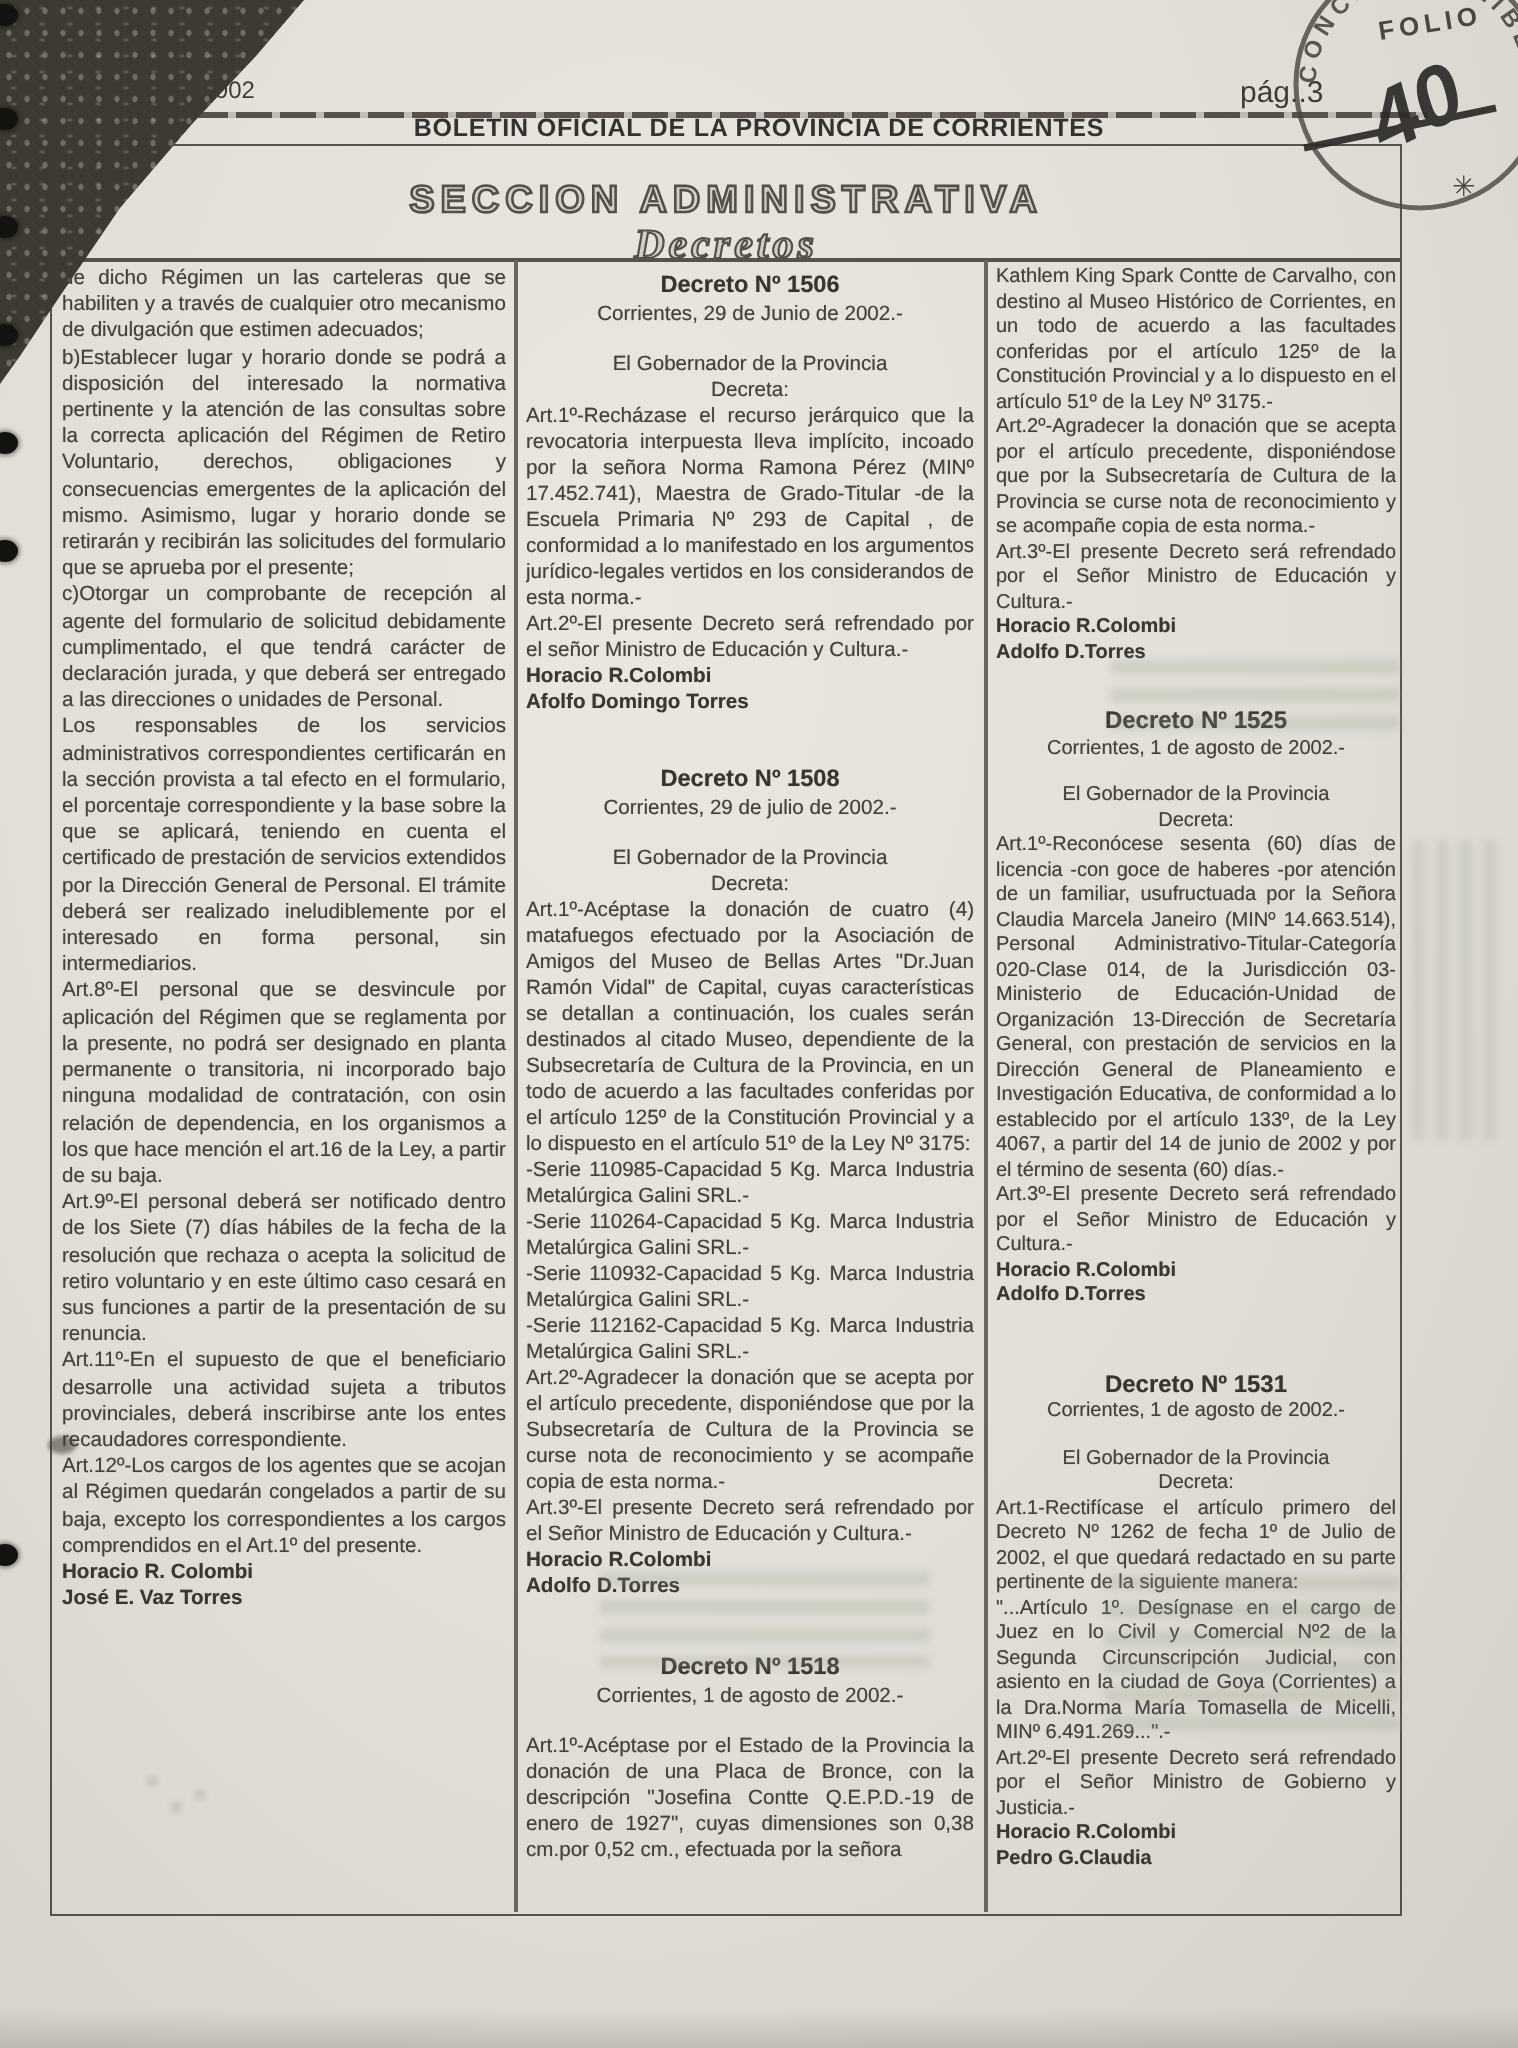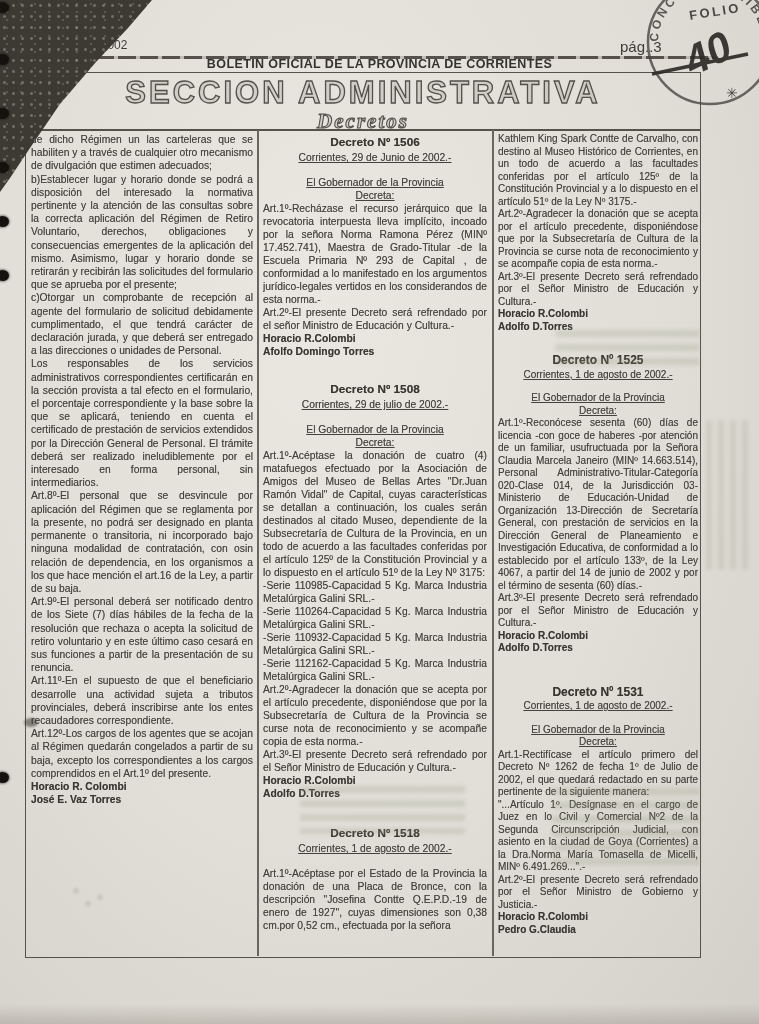--- a/index.html
+++ b/index.html
@@ -22,35 +22,35 @@
     background-size:9px 11px, 14px 8px;
     clip-path:polygon(0 0,152px 0,128px 28px,96px 62px,60px 104px,30px 148px,10px 178px,0 192px);
     filter:drop-shadow(3px 3px 2px rgba(186,182,173,.9));}
   .hole{position:absolute; left:-4px; width:13px; height:11px; border-radius:50%;
     background:#14120f; box-shadow:0 0 2px 1px rgba(20,18,15,.45); z-index:6;}
   
   .stamp{position:absolute; left:628px; top:-38px; width:170px; height:170px; z-index:4; opacity:.92;}
   
   .main-box{position:absolute; left:25px; top:72px; width:676px; height:886px;
     border:1.5px solid #55524b; box-sizing:border-box;}
-  .section-title{margin-top:2px; text-align:center; font-weight:700; font-size:31px; letter-spacing:3px;
+  .section-title{margin-top:17px; text-align:center; font-weight:700; font-size:19px; letter-spacing:3px;
     color:rgba(90,86,78,.15); -webkit-text-stroke:1.3px #53504a;}
   .section-subtitle{text-align:center; font-family:"Liberation Serif", serif; font-style:italic; font-weight:700;
     font-size:21px; letter-spacing:2px; color:rgba(90,86,78,.15); -webkit-text-stroke:1.1px #53504a; margin-top:-2px;}
   .columns-rule{position:absolute; left:0; top:56px; width:100%; height:1.5px; background:#55524b;}
   .vrule{position:absolute; top:57px; height:826px; width:1.5px; background:#6a665f;}
   .vrule-1{left:231px;} .vrule-2{left:466px;}
   .col{position:absolute; top:60px; height:822px; overflow:hidden; text-align:justify;
     text-shadow:0 0 .4px rgba(70,66,60,.55);}
   .col-left{left:5px; width:222px; font-size:10.3px; line-height:13.2px;}
   .col-middle{left:237px; width:224px; font-size:10.3px; line-height:13px;}
   .col-right{left:472px; width:200px; font-size:10px; line-height:12.5px;}
   .blk-heading{text-align:center; font-weight:bold; font-size:11.8px; margin:3px 0 2px; color:#38352f;}
   .col-right .blk-heading{font-size:12px;}
-  .blk-center{text-align:center;text-decoration:underline;}
+  .blk-center{text-align:center;}
   .blk-sig{font-weight:bold; text-align:left; color:#3a3732;}
   .blk-p{text-align:justify;}
   
   .ghost{position:absolute; opacity:.28; filter:blur(2px);
     background-image:repeating-linear-gradient(180deg,#99a089 0 7px, transparent 7px 14px);}
   .ghost-v{background-image:repeating-linear-gradient(90deg,#a0a591 0 6px, transparent 6px 12px);}
   .smudge{position:absolute; background:#3b3833; border-radius:50%; filter:blur(1px); opacity:.55;}
   .scribble{position:absolute; opacity:.25; filter:blur(1.5px);
     background:radial-gradient(circle at 30% 40%, #6a6f5c 2px, transparent 3px),
                radial-gradient(circle at 70% 60%, #6a6f5c 2px, transparent 3px),

